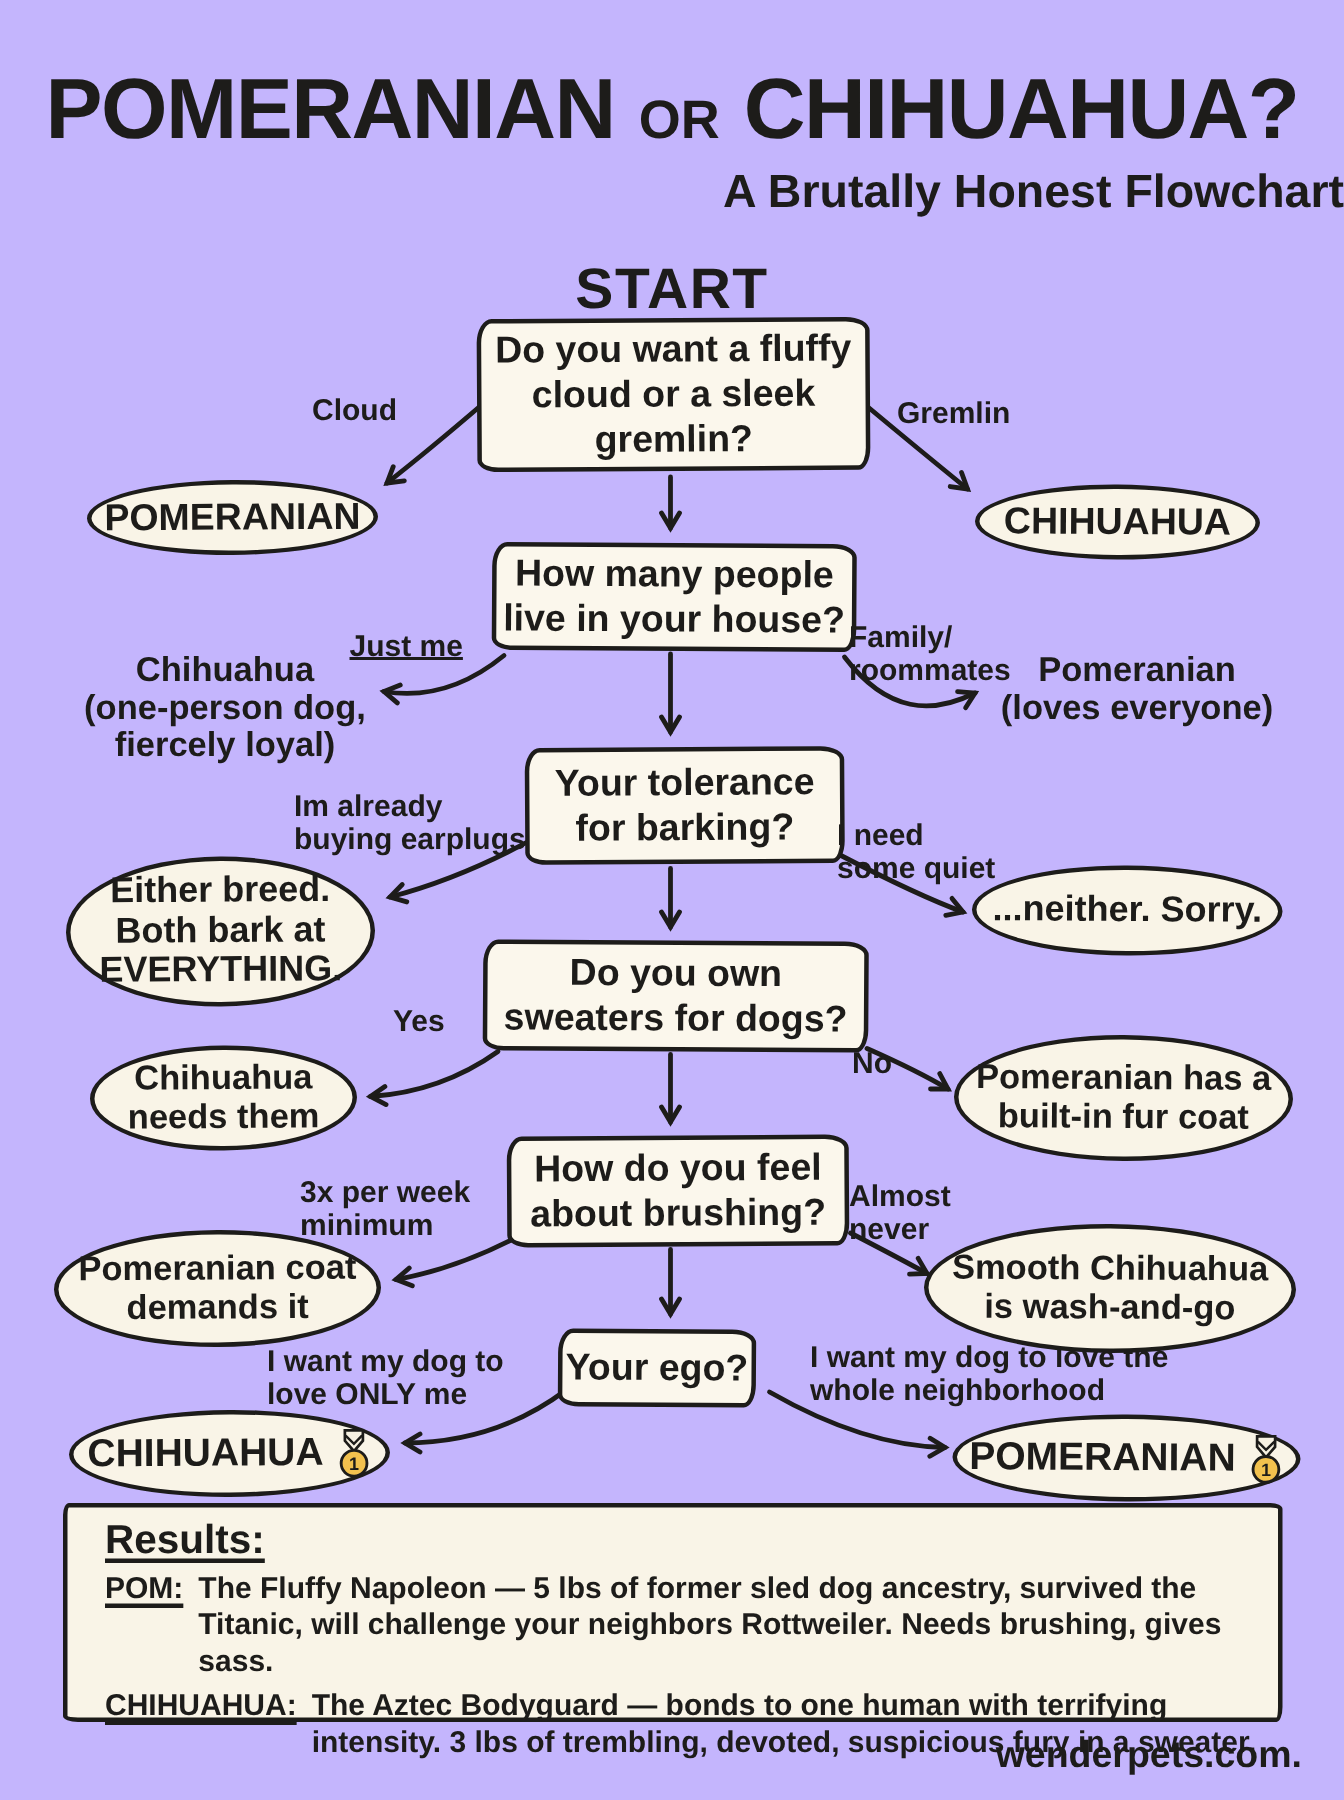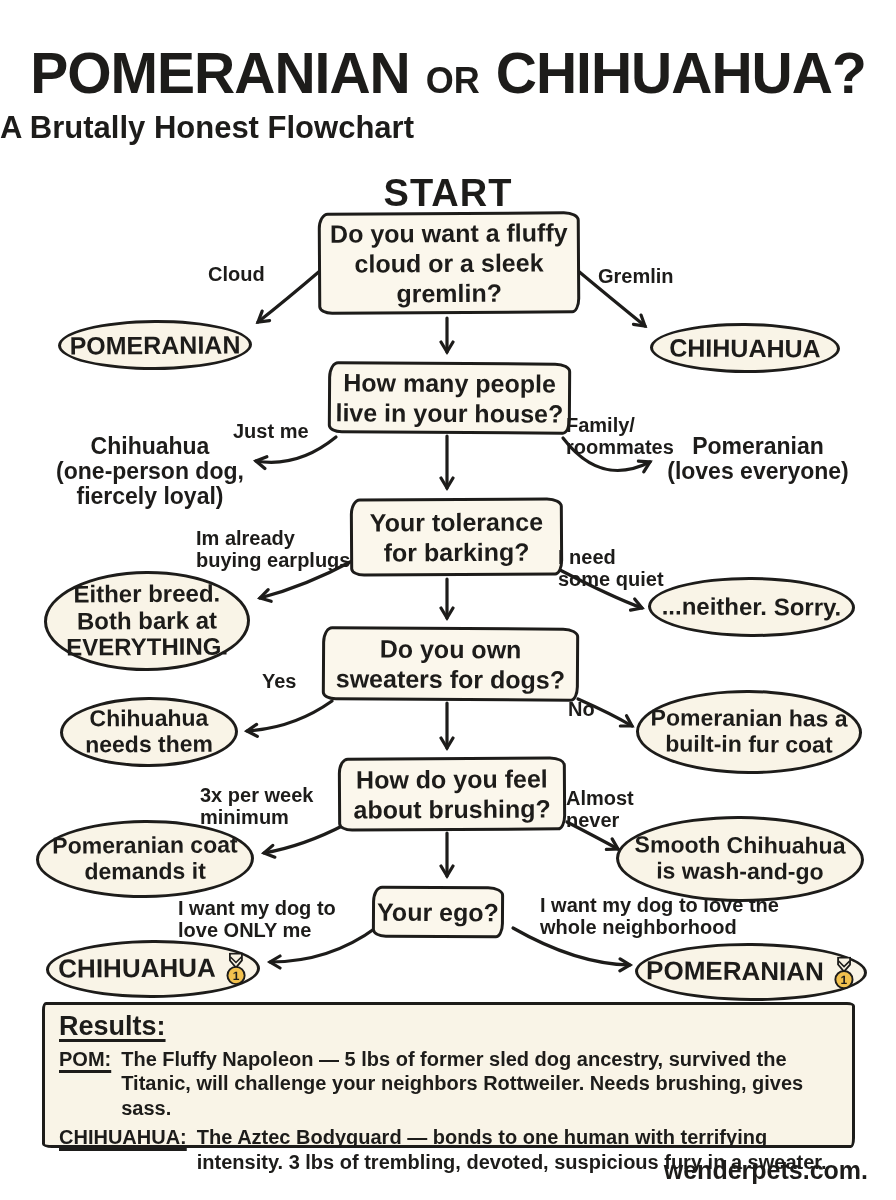--- a/index.html
+++ b/index.html
@@ -1,30 +1,30 @@
 <!DOCTYPE html>
 <html><head>
 <meta charset="utf-8">
 <title>Pomeranian or Chihuahua Flowchart</title>
 <style>
   html,body { margin:0; padding:0; background:#e8e2d2; }
   .poster {
     position:relative; width:896px; height:1200px; margin:0 auto;
-    background:#ffffff; color:#1d1c1a; overflow:hidden;
+    background:#c4b5fd; color:#1d1c1a; overflow:hidden;
     font-family:"Liberation Sans", sans-serif; font-weight:bold;
   }
   .arrows { position:absolute; left:0; top:0; z-index:1; }
   .arrows path { stroke:#1d1c1a; stroke-width:3.2; fill:none; stroke-linecap:round; }
 
   .abs { position:absolute; z-index:2; box-sizing:border-box; }
 
   .title-row { left:0; top:40px; width:896px; display:flex; justify-content:center; align-items:baseline; gap:16px; }
   .t-big { font-size:57px; letter-spacing:-1px; }
   .t-small { font-size:36px; }
-  .subtitle { left:0; top:110px; width:896px; text-align:left; font-size:31px; }
+  .subtitle { left:0; top:110px; width:896px; text-align:right; font-size:31px; }
   .start { left:0; top:172px; width:896px; text-align:center; font-size:38px; letter-spacing:1px; }
 
   .qbox {
     border:3.2px solid #1d1c1a; background:#fbf7ec;
     display:flex; align-items:center; justify-content:center; text-align:center;
     font-size:25px; line-height:1.2; white-space:pre-line;
     border-radius:10px 16px 8px 14px / 16px 9px 15px 8px;
   }
   .ellipse {
     border:3.2px solid #1d1c1a; background:#f9f4e7; border-radius:50%;
@@ -33,21 +33,21 @@
   }
   .edge-label { font-size:20px; line-height:1.12; white-space:pre-line; }
   .outcome-text { font-size:23px; line-height:1.08; text-align:center; white-space:pre-line; }
 
   .medal { margin-left:8px; flex:0 0 auto; }
 
   .results {
     left:42px; top:1002px; width:813px; height:146px;
     border:3.2px solid #1d1c1a; background:#f9f4e7;
     border-radius:4px 8px 4px 10px / 8px 4px 10px 4px;
-    padding:6px 14px 6px 14px;
+    padding:6px 14px 6px 25px;
   }
   .r-head { font-size:27px; margin-bottom:2px; }
   .ul { text-decoration:underline; text-decoration-thickness:2.5px; text-underline-offset:4px; }
   .r-row { display:grid; grid-template-columns:auto 1fr; column-gap:10px; font-size:20px; line-height:1.22; margin-top:5px; }
   .footer { right:28px; top:1156px; font-size:25px; }
 
   .r-0 { transform:rotate(-0.35deg); }
   .r-1 { transform:rotate(0.35deg); }
 </style>
 </head>
@@ -96,21 +96,21 @@
   <div class="abs qbox r-0" style="left:350px; top:498px; width:213px; height:78px;">Your tolerance
 for barking?</div>
   <div class="abs qbox r-1" style="left:322px; top:627px; width:257px; height:74px;">Do you own
 sweaters for dogs?</div>
   <div class="abs qbox r-0" style="left:338px; top:757px; width:228px; height:74px;">How do you feel
 about brushing?</div>
   <div class="abs qbox r-1" style="left:372px; top:886px; width:132px; height:52px;">Your ego?</div>
 
   <div class="abs edge-label" style="left:208px; top:263px; width:90px;">Cloud</div>
   <div class="abs edge-label" style="left:598px; top:265px; width:96px;">Gremlin</div>
-  <div class="abs edge-label" style="left:233px; top:420px; width:95px;">Just me</div>
+  <div class="abs edge-label" style="left:233px; top:420px; width:95px;text-decoration:underline;">Just me</div>
   <div class="abs edge-label" style="left:566px; top:414px; width:108px;">Family/
 roommates</div>
   <div class="abs edge-label" style="left:558px; top:546px; width:110px;">I need
 some quiet</div>
   <div class="abs edge-label" style="left:196px; top:527px; width:156px;">Im already
 buying earplugs</div>
   <div class="abs edge-label" style="left:262px; top:670px; width:60px;">Yes</div>
   <div class="abs edge-label" style="left:568px; top:698px; width:56px;">No</div>
   <div class="abs edge-label" style="left:200px; top:784px; width:138px;">3x per week
 minimum</div>

